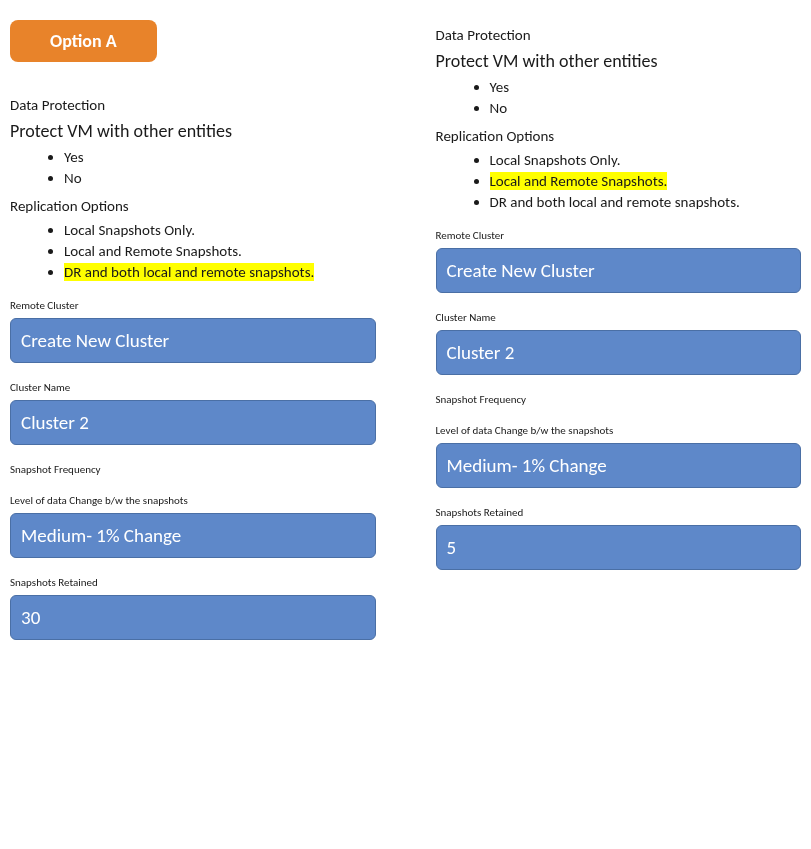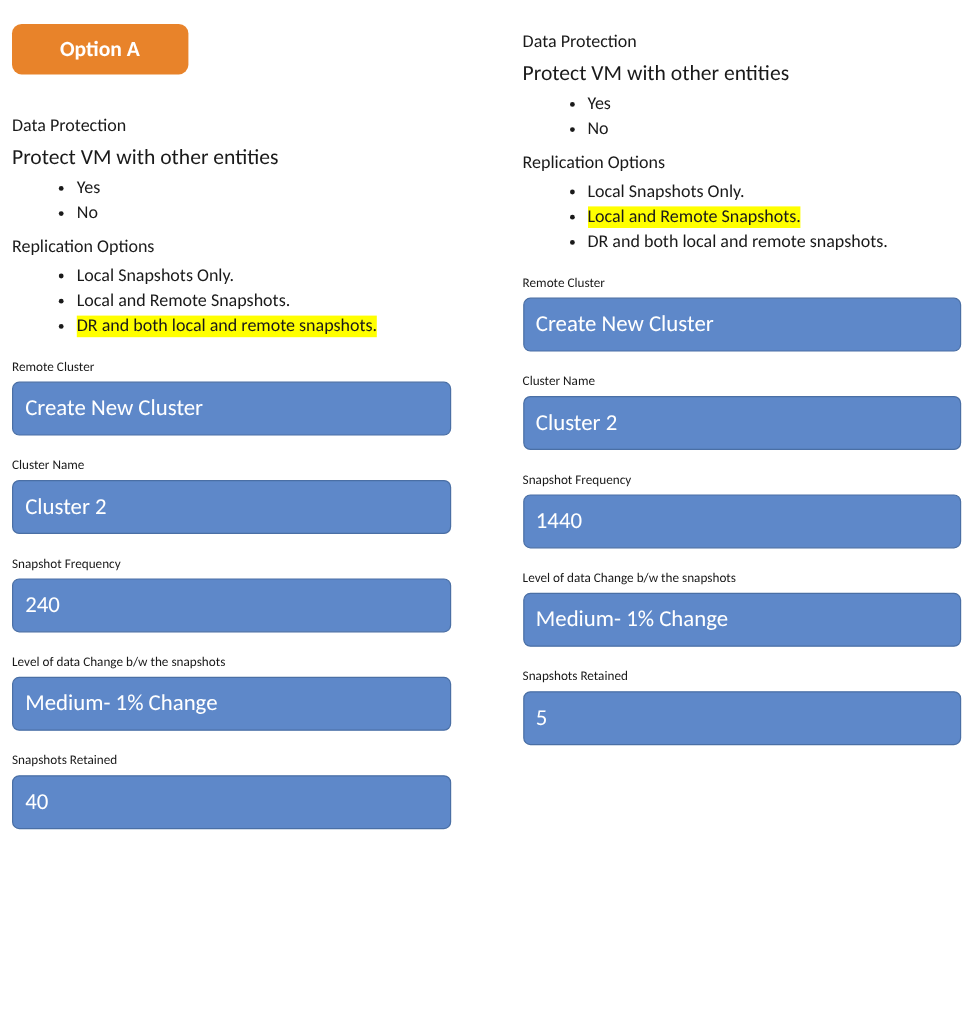--- a/index.html
+++ b/index.html
@@ -88,27 +88,26 @@
       <li><span class="hl">DR and both local and remote snapshots.</span></li>
     </ul>
 
     <div class="field-label">Remote Cluster</div>
     <div class="field-box">Create New Cluster</div>
 
     <div class="field-label">Cluster Name</div>
     <div class="field-box">Cluster 2</div>
 
     <div class="field-label">Snapshot Frequency</div>
-    <div class="field-box">240</div>
 
     <div class="field-label">Level of data Change b/w the snapshots</div>
     <div class="field-box">Medium- 1% Change</div>
 
     <div class="field-label">Snapshots Retained</div>
-    <div class="field-box">40</div>
+    <div class="field-box">30</div>
   </div>
 
   <div class="col">
 
     <div class="section-heading">Data Protection</div>
     <div class="plain-text">Protect VM with other entities</div>
     <ul>
       <li>Yes</li>
       <li>No</li>
     </ul>
@@ -120,21 +119,20 @@
       <li><span>DR and both local and remote snapshots.</span></li>
     </ul>
 
     <div class="field-label">Remote Cluster</div>
     <div class="field-box">Create New Cluster</div>
 
     <div class="field-label">Cluster Name</div>
     <div class="field-box">Cluster 2</div>
 
     <div class="field-label">Snapshot Frequency</div>
-    <div class="field-box">1440</div>
 
     <div class="field-label">Level of data Change b/w the snapshots</div>
     <div class="field-box">Medium- 1% Change</div>
 
     <div class="field-label">Snapshots Retained</div>
     <div class="field-box">5</div>
   </div>
 
 </div>
 

